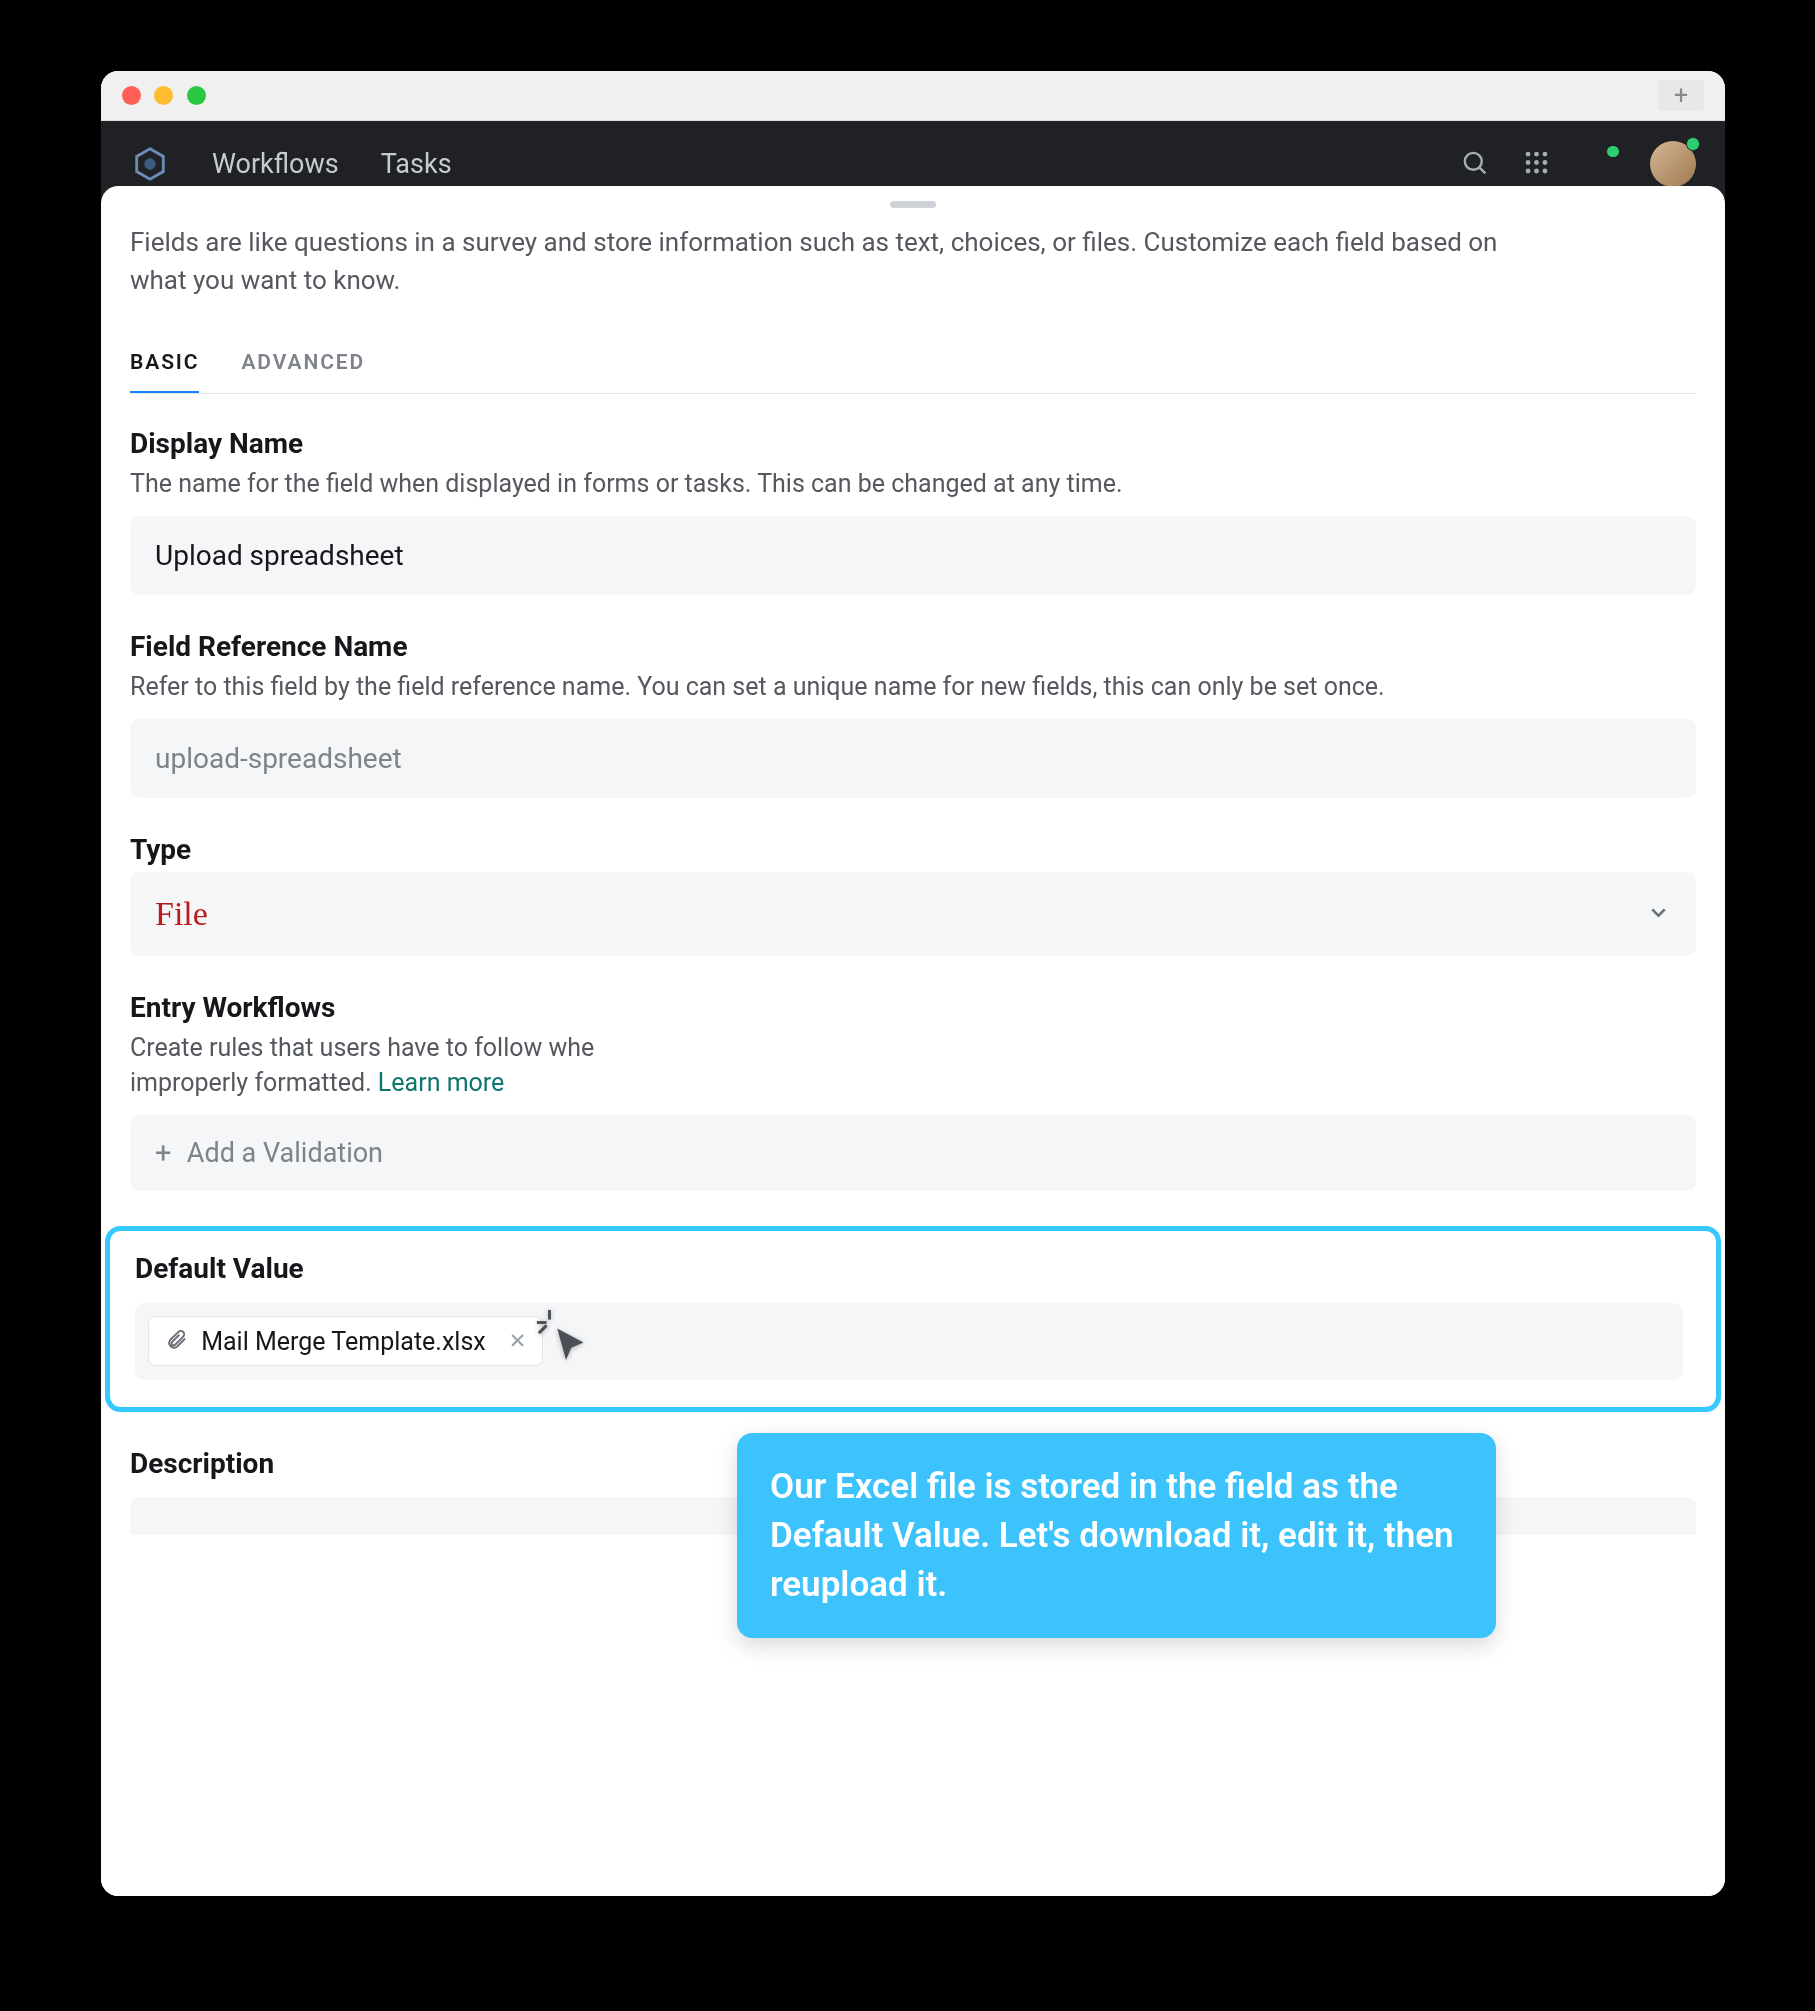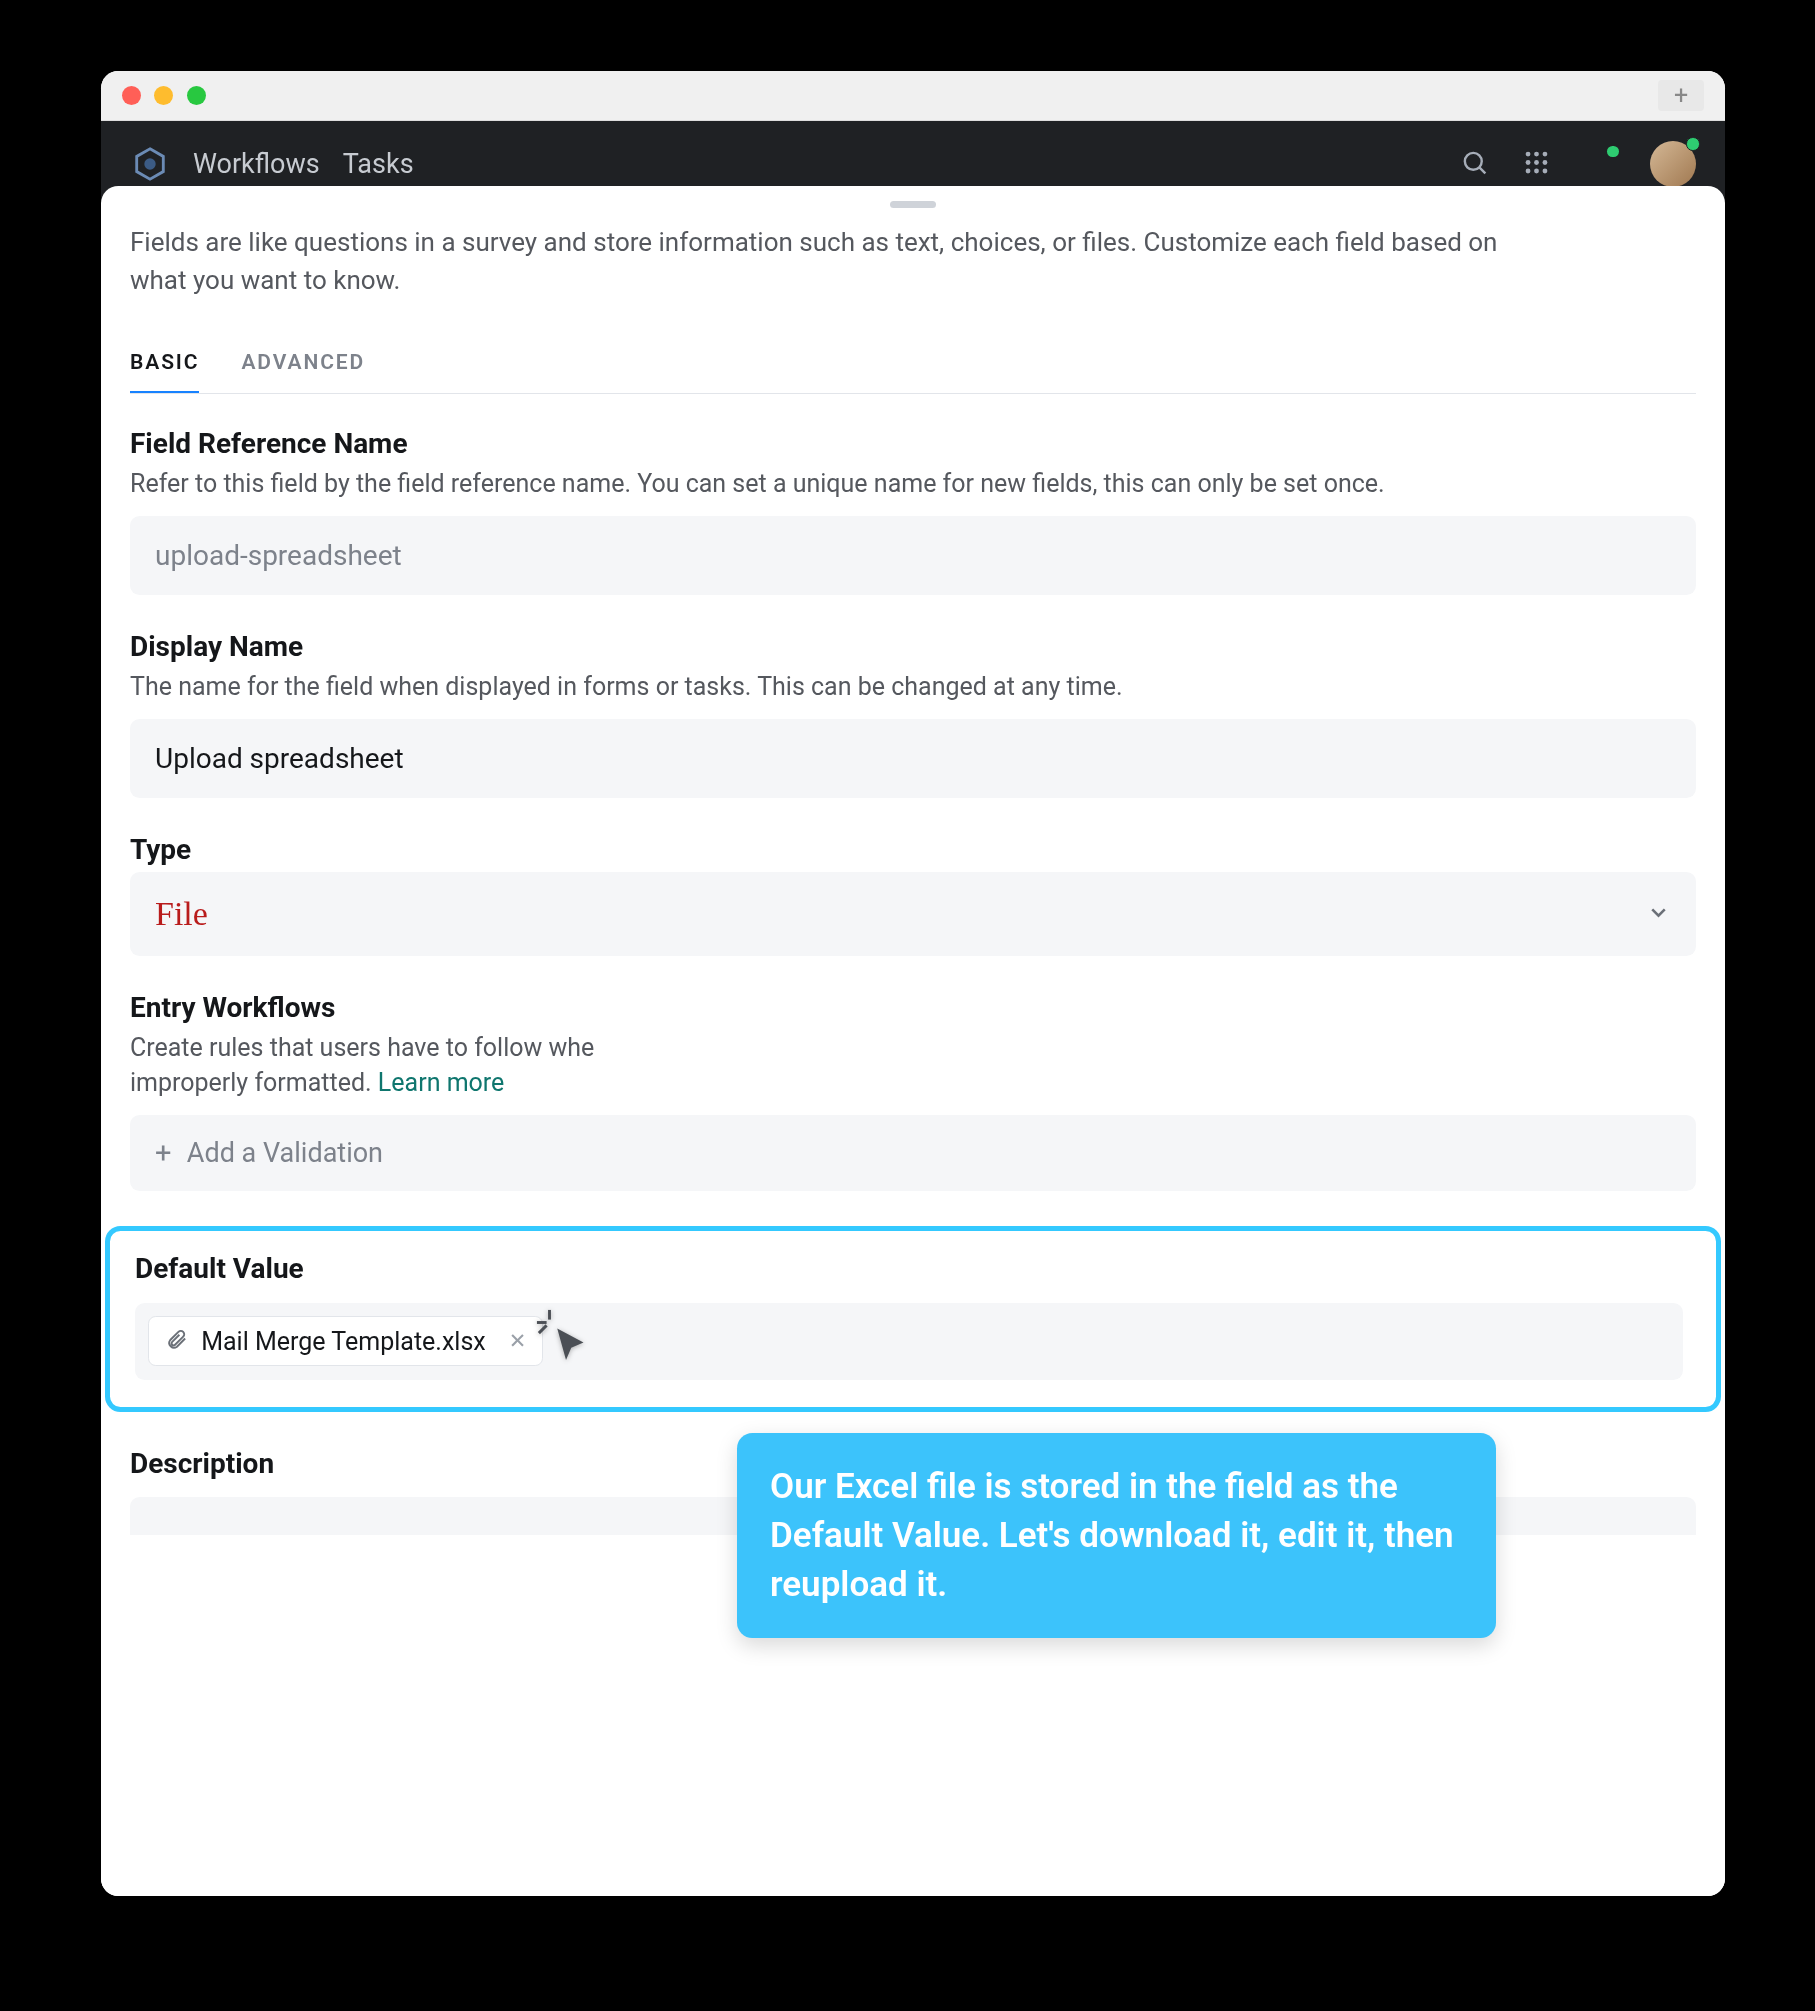--- a/index.html
+++ b/index.html
@@ -43,21 +43,21 @@
     font-size: 25px;
     border-radius: 3.8px;
   }
   .app-header {
     height: 86px;
     background: #1f2124;
     display: flex;
     align-items: center;
     padding: 0 29px;
     color: #c7cbd1;
-    gap: 23px;
+    gap: 42px;
     position: relative;
     justify-content: center;
   }
   .logo-c {
     width: 40px; height: 40px;
     display: flex; align-items: center; justify-content: center;
   }
   .nav-link { font-size: 27px; color: #c7cbd1; }
   .hdr-right { margin-left: auto; display: flex; align-items: center; gap: 33px; }
   .icon-gray { color: #a6adb8; }
@@ -250,29 +250,29 @@
     <div class="drag-handle"></div>
 
     <div class="modal-sub">Fields are like questions in a survey and store information such as text, choices, or files. Customize each field based on what you want to know.</div>
 
     <div class="tabs">
       <div class="tab active">BASIC</div>
       <div class="tab">ADVANCED</div>
     </div>
 
     <div class="section">
+      <div class="section-label">Display Name</div>
+      <div class="section-desc">The name for the field when displayed in forms or tasks. This can be changed at any time.</div>
+      <input class="input-box" value="Upload spreadsheet" style="">
+    </div>
+
+    <div class="section">
       <div class="section-label">Field Reference Name</div>
       <div class="section-desc">Refer to this field by the field reference name. You can set a unique name for new fields, this can only be set once.</div>
       <input class="input-box disabled" disabled="" value="upload-spreadsheet" style="">
-    </div>
-
-    <div class="section">
-      <div class="section-label">Display Name</div>
-      <div class="section-desc">The name for the field when displayed in forms or tasks. This can be changed at any time.</div>
-      <input class="input-box" value="Upload spreadsheet" style="">
     </div>
 
     <div class="section">
       <div class="section-label">Type</div>
       <div class="select-box">
         <span>File</span>
         <span class="chevron-down">
           <svg width="25" height="25" viewBox="0 0 24 24" fill="none" stroke="currentColor" stroke-width="2.5">
               <polyline points="6 9 12 15 18 9"></polyline>
             </svg>

